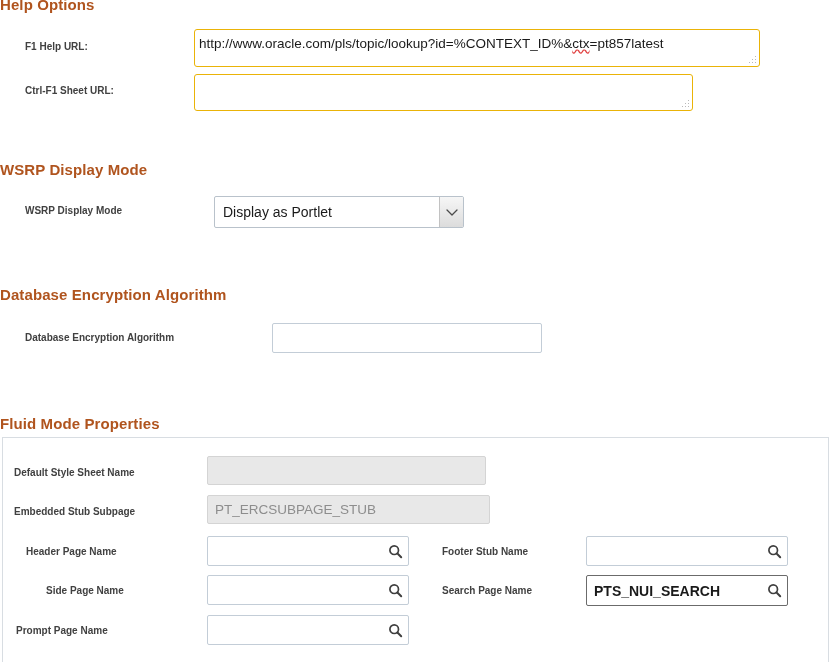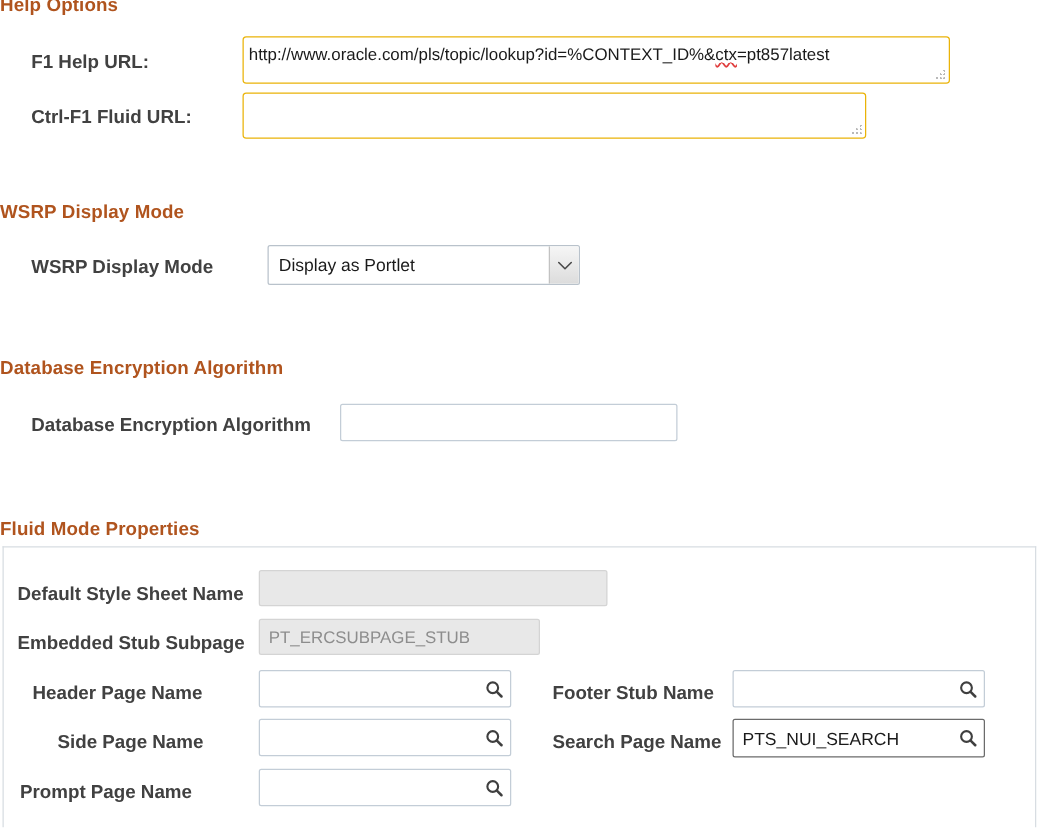--- a/index.html
+++ b/index.html
@@ -24,21 +24,21 @@
     font-weight: bold;
     font-size: 15px;
     letter-spacing: 0.1px;
     white-space: nowrap;
   }
 
   
   .flabel {
     position: absolute;
     font-weight: bold;
-    font-size: 15px;
+    font-size: 10px;
     color: #414141;
     white-space: nowrap;
   }
 
   
   .textarea-box {
     position: absolute;
     box-sizing: border-box;
     background: #ffffff;
     border: 1px solid #eab308;
@@ -130,21 +130,21 @@
   .lookup-wrap {
     position: absolute;
     box-sizing: border-box;
     background: #ffffff;
     border: 1px solid #c3cdd7;
     border-radius: 2px;
     display: flex;
     align-items: center;
     overflow: hidden;
   }
-  .lookup-wrap.focused { border: 1px solid #6b6b6b; }
+  .lookup-wrap.focused { border: 1px solid #6b6b6b; font-weight: bold; }
   .lookup-val {
     flex: 1;
     padding-left: 7px;
     font-size: 14px;
     color: #1a1a1a;
     white-space: nowrap;
     overflow: hidden;
   }
   .lookup-btn {
     width: 26px;
@@ -166,21 +166,21 @@
 </style>
 </head>
 <body>
 
 <div class="section-head" style="left:0px; top:-4px;">Help Options</div>
 
 <div class="flabel" style="left:25px; top:41px;">F1 Help URL:</div>
 
 <div class="textarea-box" style="left:194px; top:29px; width:566px; height:38px;"><span>http://www.oracle.com/pls/topic/lookup?id=%CONTEXT_ID%&amp;</span><span class="spellcheck">ctx</span><span>=pt857latest</span><span class="resize-grip"></span></div>
 
-<div class="flabel" style="left:25px; top:85px;">Ctrl-F1 Fluid URL:</div>
+<div class="flabel" style="left:25px; top:85px;">Ctrl-F1 Sheet URL:</div>
 
 <div class="textarea-box" style="left:194px; top:74px; width:499px; height:37px;"><span></span><span class="resize-grip"></span></div>
 
 <div class="section-head" style="left:0px; top:161px;">WSRP Display Mode</div>
 
 <div class="flabel" style="left:25px; top:205px;">WSRP Display Mode</div>
 
 <div class="select-box" style="left:214px; top:196px; width:250px; height:32px;">
   <span class="select-value">Display as Portlet</span>
   <span class="select-arrow">
@@ -201,21 +201,21 @@
 <div class="section-head" style="left:0px; top:415px;">Fluid Mode Properties</div>
 
 <div class="groupbox" style="left:2px; top:437px; width:827px; height:225px;"></div>
 
 <div class="flabel" style="left:14px; top:467px;">Default Style Sheet Name</div>
 <div class="input-box disabled" style="left:207px; top:456px; width:279px; height:29px;">
     <span></span>
   </div>
 
 <div class="flabel" style="left:14px; top:506px;">Embedded Stub Subpage</div>
-<div class="input-box disabled" style="left:207px; top:495px; width:225px; height:29px;">
+<div class="input-box disabled" style="left:207px; top:495px; width:283px; height:29px;">
     <span>PT_ERCSUBPAGE_STUB</span>
   </div>
 
 <div class="flabel" style="left:26px; top:546px;">Header Page Name</div>
 <div class="lookup-wrap" style="left:207px; top:536px; width:202px; height:30px;">
   <span class="lookup-val"></span>
   <span class="lookup-btn">
     <svg width="15" height="15" viewBox="0 0 15 15">
       <circle cx="6.2" cy="6.2" r="4.3" fill="none" stroke="#3f3f3f" stroke-width="1.7"></circle>
       <line x1="9.5" y1="9.5" x2="13.2" y2="13.2" stroke="#3f3f3f" stroke-width="2" stroke-linecap="round"></line>

